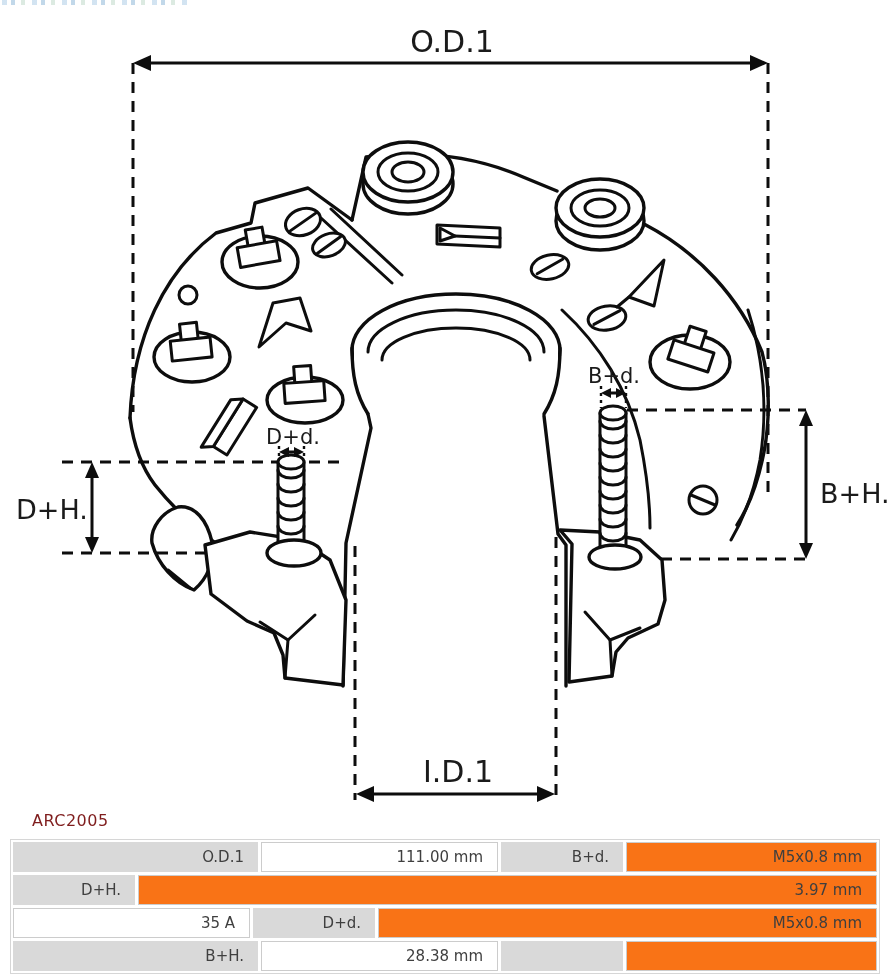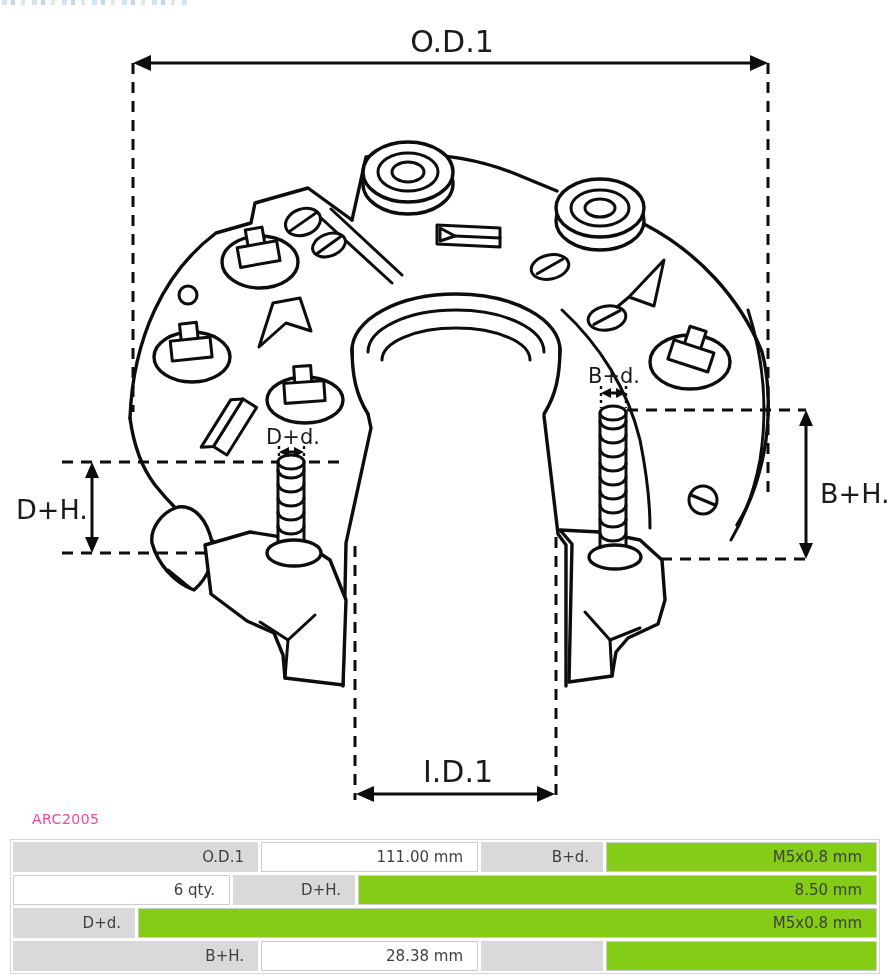--- a/index.html
+++ b/index.html
@@ -10,31 +10,31 @@
 
   .drawing-wrap{position:absolute;left:0;top:0;width:890px;height:808px;}
   svg .ln{fill:none;stroke:#0d0d0d;stroke-width:3.4;stroke-linejoin:round;stroke-linecap:round;}
   svg .ln2{fill:none;stroke:#0d0d0d;stroke-width:3;stroke-linejoin:round;stroke-linecap:round;}
   svg .wfill{fill:#ffffff;}
   svg .dash{fill:none;stroke:#0d0d0d;stroke-width:3;stroke-dasharray:11 8;}
   svg .dot{fill:none;stroke:#0d0d0d;stroke-width:2.4;stroke-dasharray:3 4;}
   svg .arr{fill:#0d0d0d;stroke:none;}
   svg .dimtxt{fill:#1b1b1b;font-family:"DejaVu Sans","Liberation Sans",sans-serif;}
 
-  .part-number{position:absolute;left:32px;top:811px;font-size:14px;color:#ec4899;letter-spacing:.5px;text-decoration:none;cursor:pointer;}
+  .part-number{position:absolute;left:32px;top:811px;font-size:16px;color:#7f1d1d;letter-spacing:.5px;text-decoration:none;cursor:pointer;}
 
   .spec-table{position:absolute;left:10px;top:839px;width:870px;border:1px solid #d6d6d6;background:#ffffff;padding:2px;box-sizing:border-box;}
   .spec-row{display:flex;margin:0 0 3px 0;height:30px;}
   .spec-row:last-child{margin-bottom:0;}
   .cell{display:flex;align-items:center;justify-content:flex-end;box-sizing:border-box;
         font-size:15px;color:#3f3f3f;padding-right:14px;}
   .cell-label1{width:245px;background:#d9d9d9;margin-right:3px;}
-  .cell-value1{width:217px;background:#ffffff;border:1px solid #cccccc;margin-right:3px;}
+  .cell-value1{width:237px;background:#ffffff;border:1px solid #cccccc;margin-right:3px;}
   .cell-label2{width:122px;background:#d9d9d9;margin-right:3px;}
-  .cell-value2{flex:1;background:#84cc16;border:1px solid #cccccc;}
+  .cell-value2{flex:1;background:#f97316;border:1px solid #cccccc;}
 </style>
 </head>
 <body>
 
 <div class="logo-strip"></div>
 
 <div class="drawing-wrap">
 <svg width="890" height="808" viewBox="0 0 890 808" xmlns="http://www.w3.org/2000/svg">
 
   <g>
@@ -253,25 +253,25 @@
 <a class="part-number">ARC2005</a>
 
 <div class="spec-table" id="specTable">
     <div class="spec-row">
       <div class="cell cell-label1">O.D.1</div>
       <div class="cell cell-value1">111.00 mm</div>
       <div class="cell cell-label2">B+d.</div>
       <div class="cell cell-value2">M5x0.8 mm</div>
     </div>
     <div class="spec-row">
-      <div class="cell cell-value1">6 qty.</div>
       <div class="cell cell-label2">D+H.</div>
-      <div class="cell cell-value2">8.50 mm</div>
-    </div>
-    <div class="spec-row">
+      <div class="cell cell-value2">3.97 mm</div>
+    </div>
+    <div class="spec-row">
+      <div class="cell cell-value1">35 A</div>
       <div class="cell cell-label2">D+d.</div>
       <div class="cell cell-value2">M5x0.8 mm</div>
     </div>
     <div class="spec-row">
       <div class="cell cell-label1">B+H.</div>
       <div class="cell cell-value1">28.38 mm</div>
       <div class="cell cell-label2"></div>
       <div class="cell cell-value2"></div>
     </div>
   </div>

